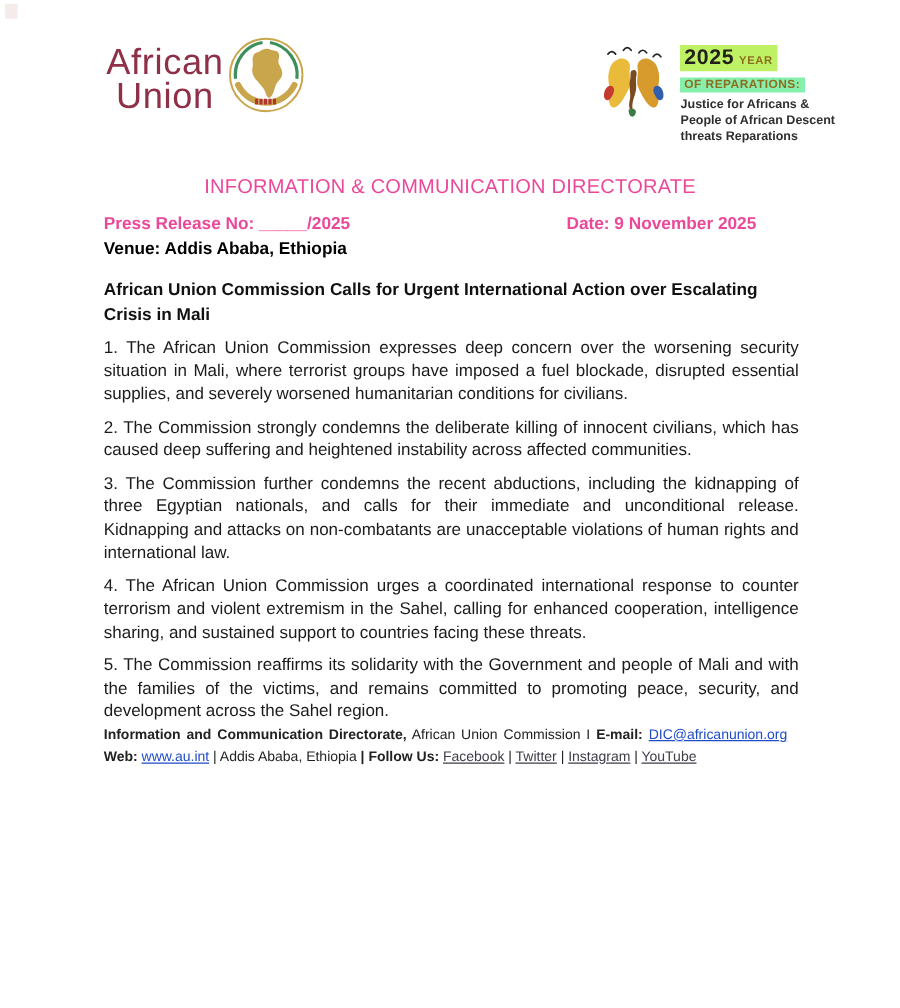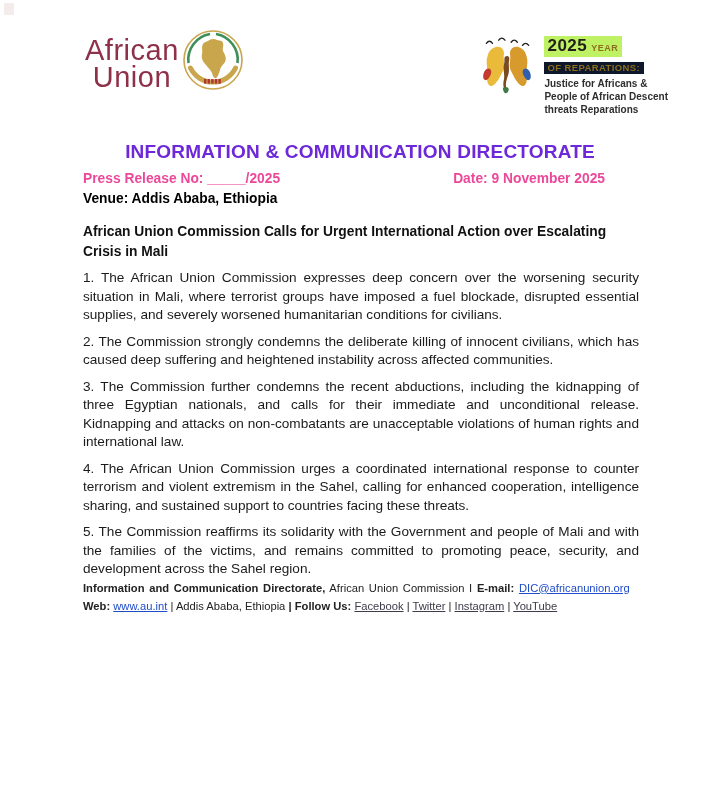--- a/index.html
+++ b/index.html
@@ -26,27 +26,27 @@
     color:#8f3049; font-size:29px; line-height:0.94; text-align:center;
     letter-spacing:0.5px; font-weight:400; padding-top:4px;
   }
   .au-emblem{ width:72px; height:72px; margin-left:-4px; }
   .rep-logo{ display:flex; align-items:flex-start; gap:8px; margin-top:8px; }
   .rep-emblem{ width:58px; height:62px; }
   .rep-text{ padding-top:2px; }
   .rep-line1{ display:inline-block; background:#bef264; padding:0 4px 1px 3px; }
   .rep-year{ font-size:17px; font-weight:800; color:#23201a; letter-spacing:0.5px; }
   .rep-year-word{ font-size:9px; font-weight:800; color:#8d6e1f; margin-left:4px; letter-spacing:0.5px; }
-  .rep-line2{ display:inline-block; background:#0f172a; padding:0 4px 1px 3px; margin-top:2px;
+  .rep-line2{ display:inline-block; background:#86efac; padding:0 4px 1px 3px; margin-top:2px;
     font-size:9.5px; font-weight:800; color:#8d6e1f; letter-spacing:0.4px; }
   .rep-tagline{ margin-top:3px; font-size:10px; font-weight:700; color:#2e2e2e; line-height:1.28; }
   
   .doc-title{
     position:absolute; top:141px; left:0; width:100%;
-    text-align:center; font-size:19px; font-weight:bold; letter-spacing:0.2px; color:#6d28d9;
+    text-align:center; font-size:16px; font-weight:normal; letter-spacing:0.2px; color:#ec4899;
   }
   
   .content{ position:absolute; left:83px; top:169px; width:556px; }
   .meta-row{ display:flex; justify-content:space-between; font-weight:bold; font-size:13.8px; line-height:20px; color:#ec4899; }
   .meta-date{ margin-right:34px; }
   .meta-venue{ font-weight:bold; font-size:13.8px; line-height:20px; color:#000000; }
   .headline{ margin-top:13px; font-weight:bold; font-size:13.8px; line-height:19.5px; color:#111; }
   .para{
     margin-top:8px; font-size:13.6px; line-height:18.5px; color:#1b1b1b;
     text-align:justify; text-justify:inter-word;

